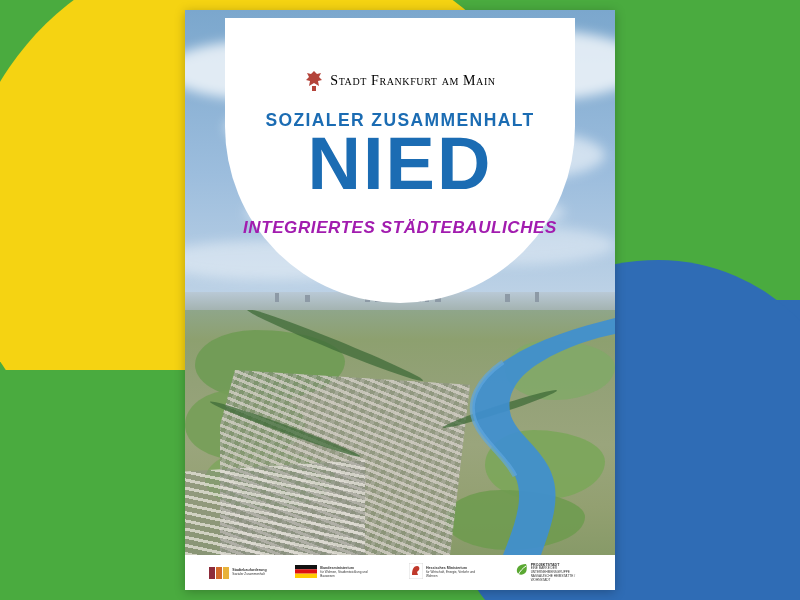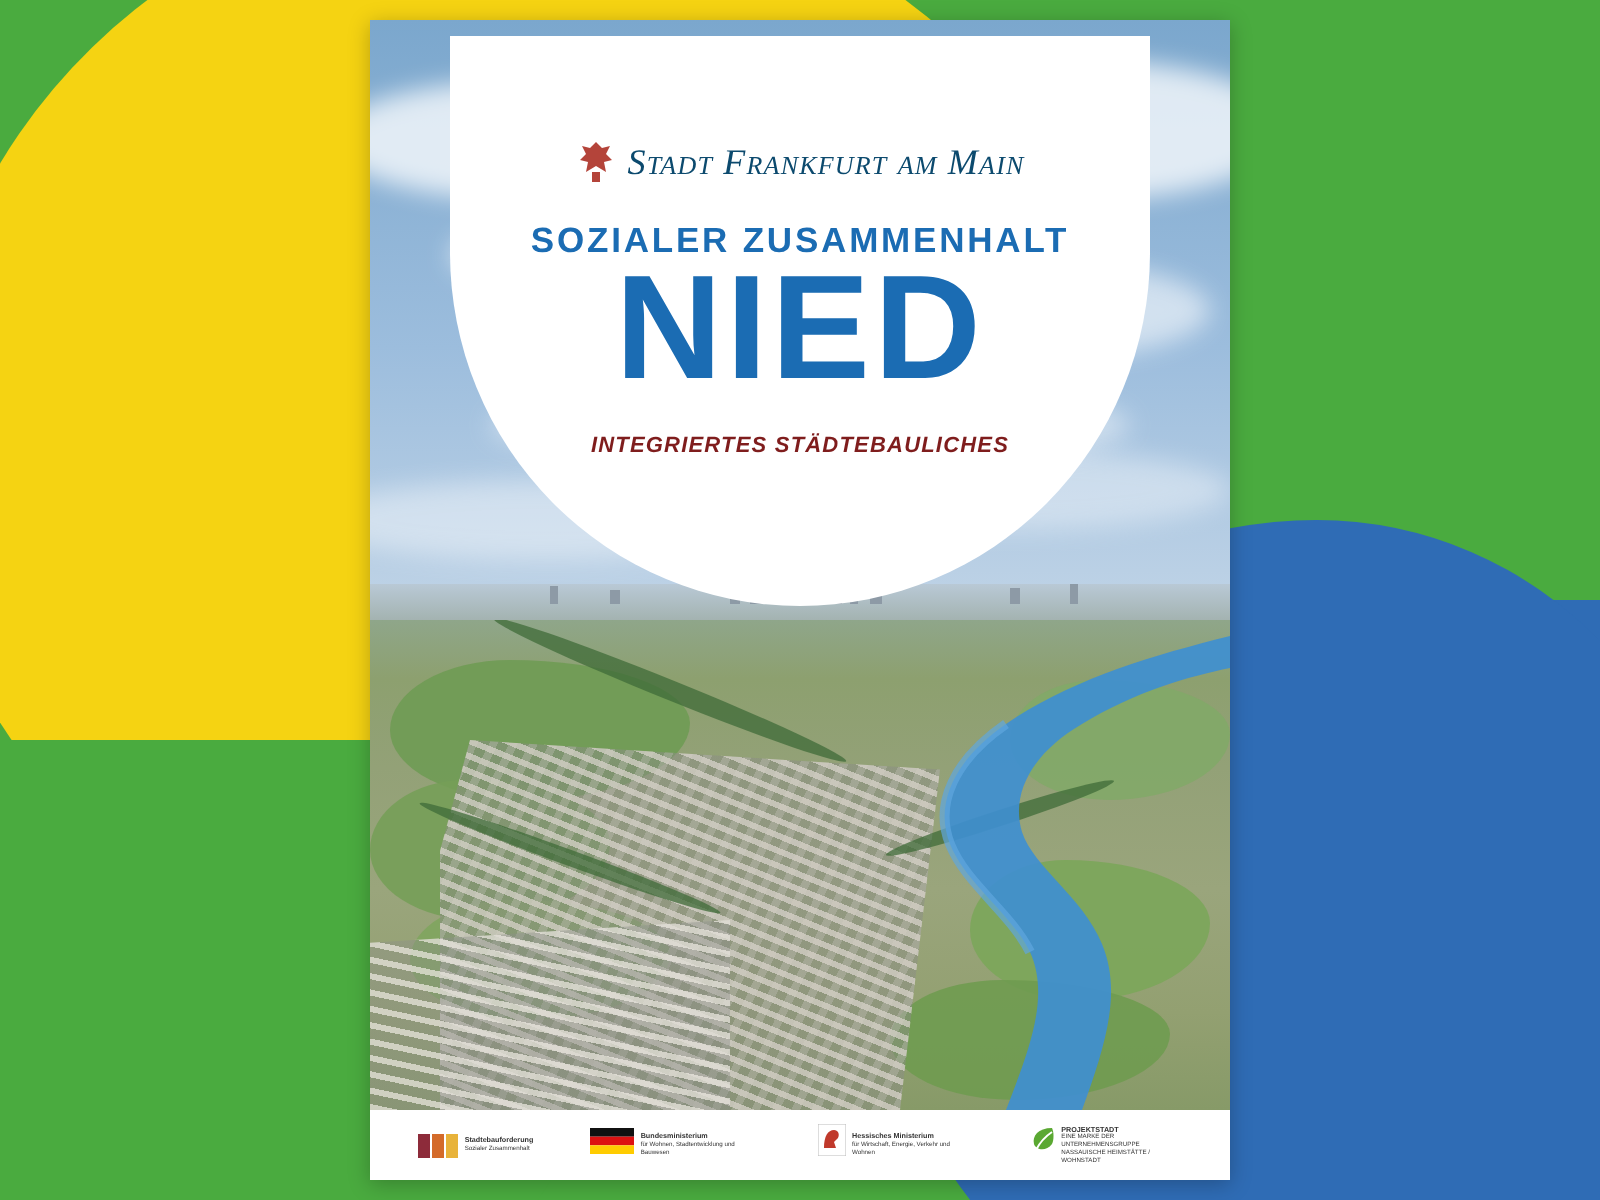--- a/index.html
+++ b/index.html
@@ -198,26 +198,25 @@
     box-sizing: border-box;
   }
   .crest {
     display: flex;
     align-items: center;
     gap: 6px;
     color: #2e3a45;
   }
   .crest-text {
     font-family: "Liberation Serif", serif;
-    font-size: 18px;
+    font-size: 14px;
     letter-spacing: 0.6px;
-    color: #0c4a6e;
+    color: #000000;
     font-variant: small-caps;
     white-space: nowrap;
-    font-style: italic;
   }
   .crest-mark { width: 20px; height: 22px; }
 
   .kicker {
     margin-top: 18px;
     font-size: 17.5px;
     font-weight: bold;
     letter-spacing: 1.4px;
     color: #1b6cb3;
   }
@@ -227,24 +226,24 @@
     font-weight: bold;
     letter-spacing: 2px;
     color: #1b6cb3;
     line-height: 1.05;
   }
   .subtitle {
     margin-top: 12px;
     text-align: center;
     font-style: italic;
     font-weight: bold;
-    font-size: 11px;
+    font-size: 17px;
     line-height: 1.5;
     letter-spacing: 0.6px;
-    color: #7f1d1d;
+    color: #a21caf;
   }
 
   
   .logobar {
     position: absolute;
     left: 0;
     bottom: 0;
     width: 430px;
     height: 35px;
     background: #ffffff;

